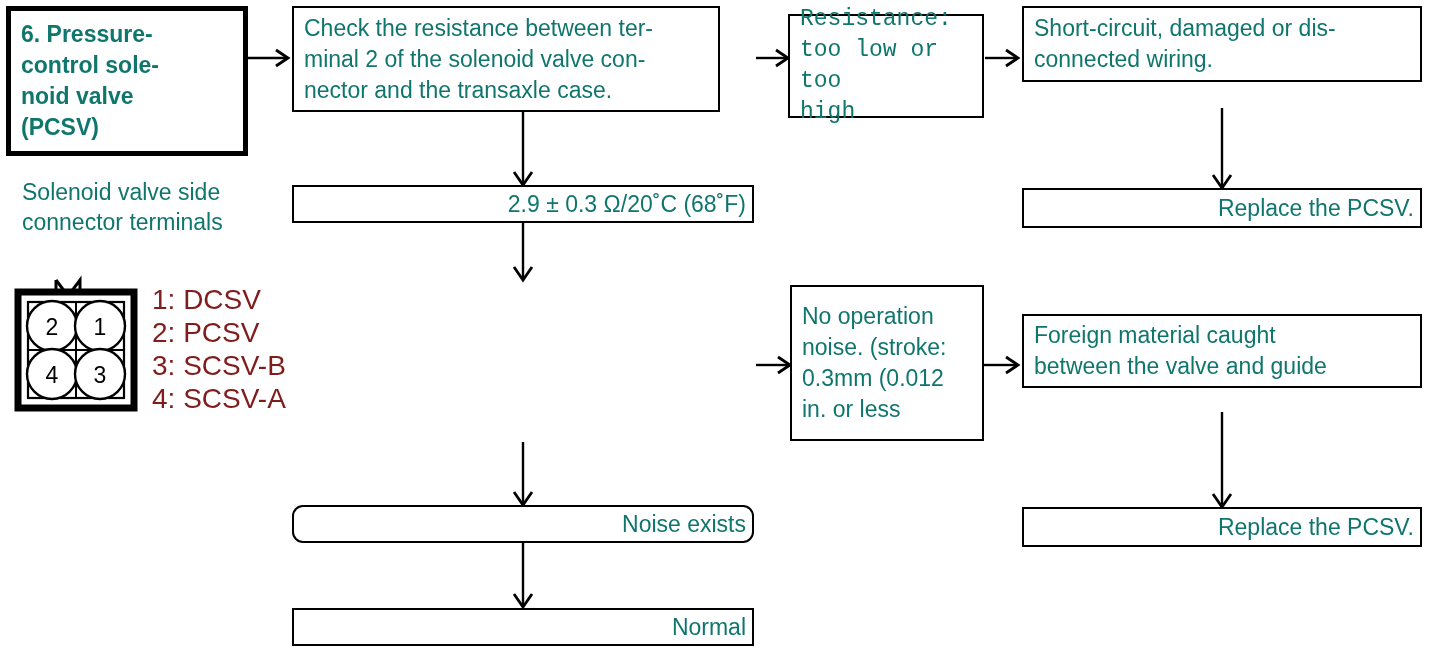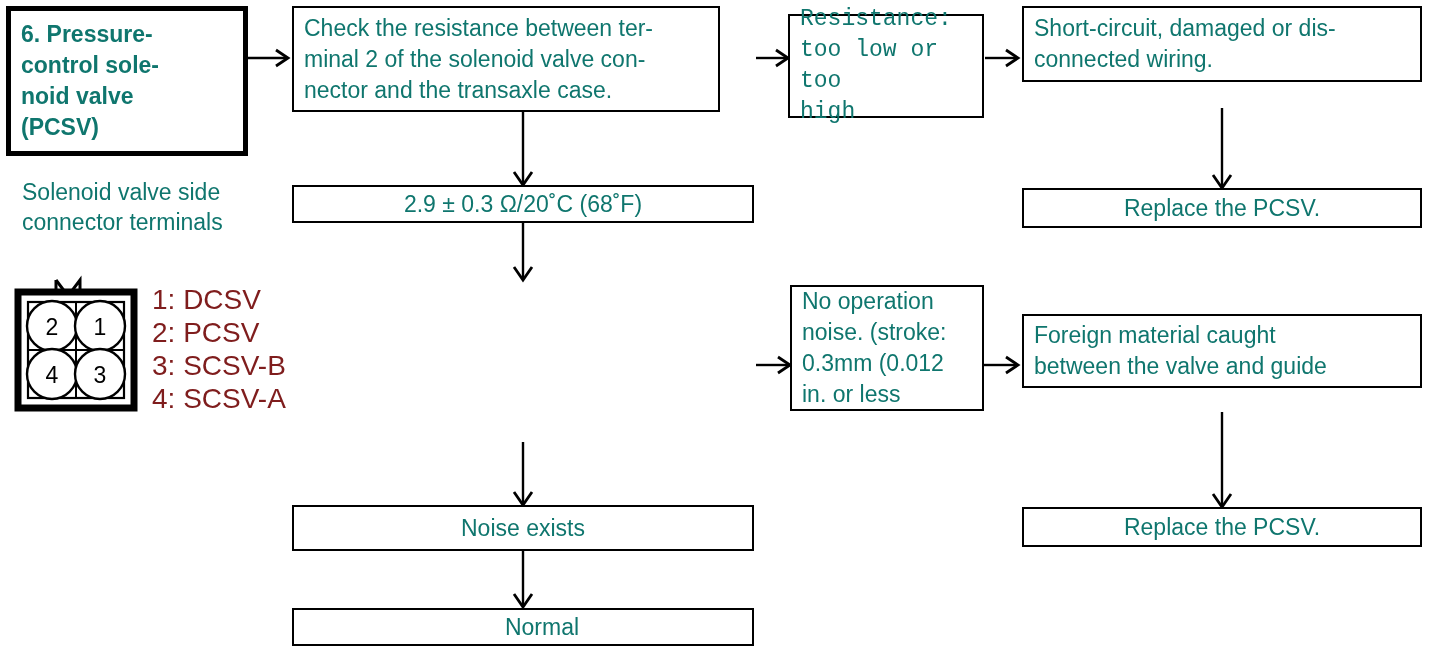--- a/index.html
+++ b/index.html
@@ -32,21 +32,21 @@
     justify-content: center;
   }
   .box.thick {
     border-width: 5px;
   }
   .box .inner {
     padding: 0 10px;
     white-space: pre-line;
   }
   .box.center .inner {
-    text-align: center;
+    text-align: right;
     padding: 0 6px;
   }
   .box.bold {
     font-weight: bold;
   }
   .plain-text {
     position: absolute;
     font-size: 23px;
     line-height: 30px;
     white-space: pre-line;
@@ -147,37 +147,37 @@
 
   <div class="box center" style="left:1022px; top:188px; width:400px; height:40px;">
     <div class="inner">Replace the PCSV.</div>
   </div>
 
   <div class="box center" style="left:292px; top:185px; width:462px; height:38px;">
     <div class="inner">2.9 ± 0.3 Ω/20˚C (68˚F)</div>
   </div>
 
 
-  <div class="box" style="left:790px; top:285px; width:194px; height:126px;">
+  <div class="box" style="left:790px; top:285px; width:194px; height:156px;">
     <div class="inner">No operation
 noise. (stroke:
 0.3mm (0.012
 in. or less</div>
   </div>
 
   <div class="box" style="left:1022px; top:314px; width:400px; height:74px;">
     <div class="inner">Foreign material caught
 between the valve and guide</div>
   </div>
 
   <div class="box center" style="left:1022px; top:507px; width:400px; height:40px;">
     <div class="inner">Replace the PCSV.</div>
   </div>
 
-  <div class="box center" style="left:292px; top:505px; width:462px; height:46px;">
+  <div class="box center" style="left:292px; top:505px; width:462px; height:38px;border-radius:11px;">
     <div class="inner">Noise exists</div>
   </div>
 
   <div class="box center" style="left:292px; top:608px; width:462px; height:38px;padding-left:38px;">
     <div class="inner">Normal</div>
   </div>
 
   <div class="plain-text" style="left:22px; top:177px; width:262px;">Solenoid valve side
 connector terminals</div>
 

